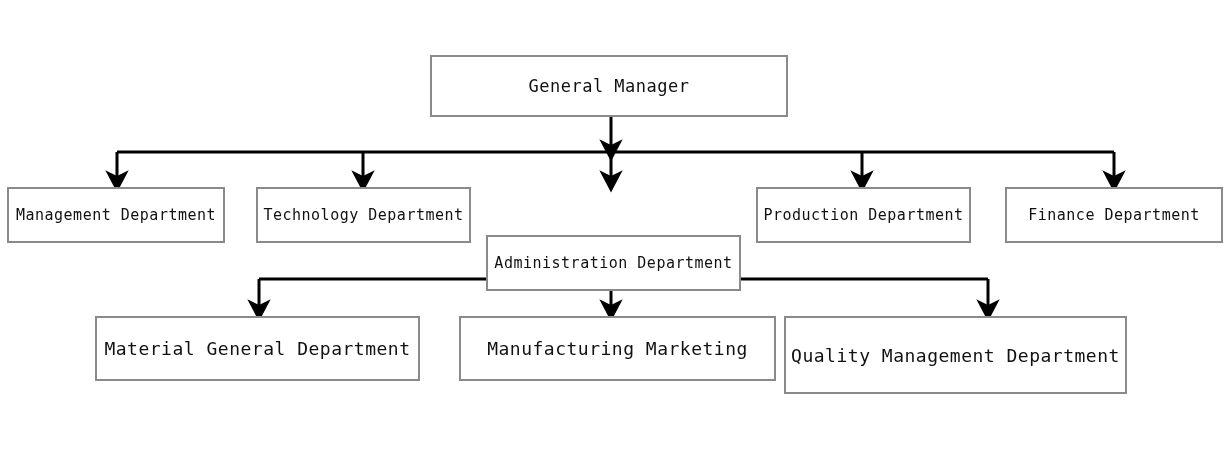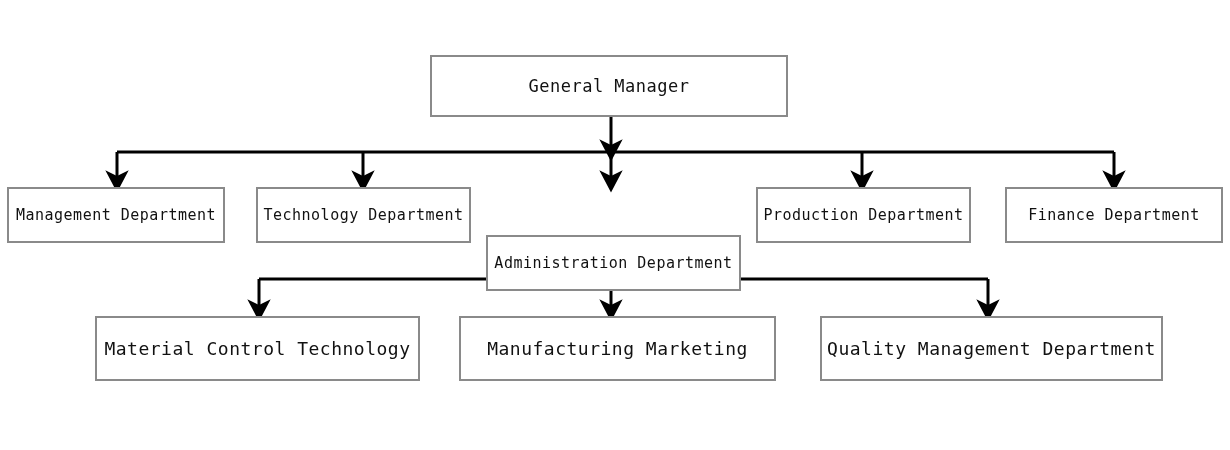--- a/index.html
+++ b/index.html
@@ -88,22 +88,22 @@
     <span>Administration Department</span>
   </div>
   <div class="node-box level-1" style="left: 756px; top: 187px; width: 215px; height: 56px; border-color: rgb(138, 138, 138); color: rgb(17, 17, 17);">
     <span>Production Department</span>
   </div>
   <div class="node-box level-1" style="left: 1005px; top: 187px; width: 218px; height: 56px; border-color: rgb(138, 138, 138); color: rgb(17, 17, 17);">
     <span>Finance Department</span>
   </div>
 
   <div class="node-box level-2" style="left: 95px; top: 316px; width: 325px; height: 65px; border-color: rgb(138, 138, 138); color: rgb(17, 17, 17);">
-    <span>Material Control Technology</span>
+    <span>Material General Department</span>
   </div>
   <div class="node-box level-2" style="left: 459px; top: 316px; width: 317px; height: 65px; border-color: rgb(138, 138, 138); color: rgb(17, 17, 17);">
     <span>Manufacturing Marketing</span>
   </div>
-  <div class="node-box level-2" style="left: 820px; top: 316px; width: 343px; height: 65px; border-color: rgb(138, 138, 138); color: rgb(17, 17, 17);">
+  <div class="node-box level-2" style="left: 784px; top: 316px; width: 343px; height: 78px; border-color: rgb(138, 138, 138); color: rgb(17, 17, 17);">
     <span>Quality Management Department</span>
   </div>
 
 </div>
 
 </body></html>

